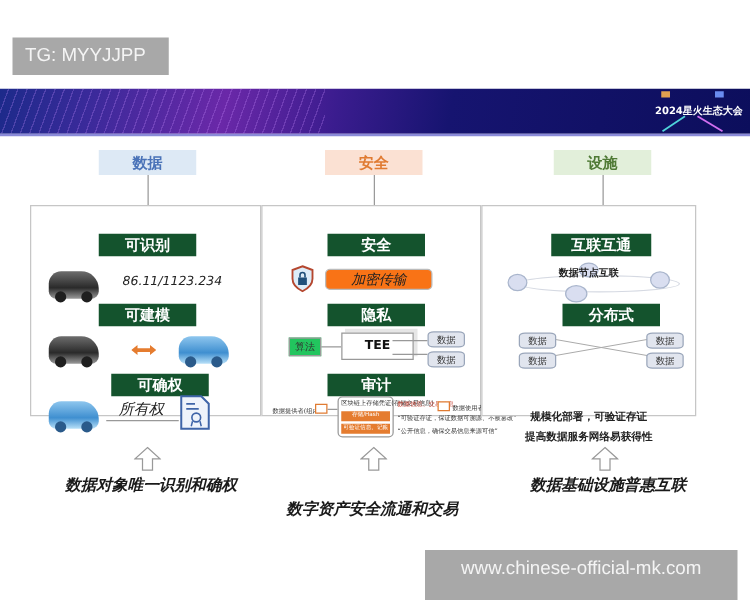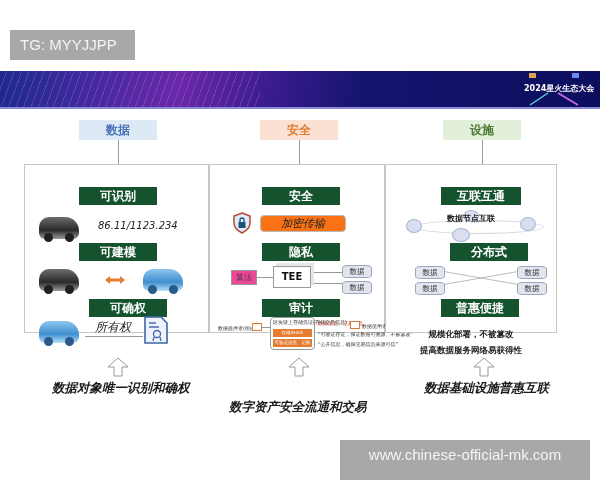--- a/index.html
+++ b/index.html
@@ -31,21 +31,21 @@
   .p3 { left:385px; width:172px; }
 
   .blue { position:absolute; height:18px; background:#14532d; color:#ffffff; font-weight:bold; font-size:12px; text-align:center; line-height:18px; }
 
   .car { position:absolute; width:40px; height:22px; border-radius:10px 14px 6px 6px; }
   .car-dark { background: linear-gradient(180deg,#6d6d6d,#2a2a2a 60%,#9a9a9a); }
   .car-blue { background: linear-gradient(180deg,#8ec6ee,#3f8fd0 60%,#b8e0f8); }
   .car .wheel { position:absolute; bottom:-3px; width:9px; height:9px; border-radius:50%; background:#1f1f1f; }
 
   .italic { font-style:italic; color:#222; position:absolute; }
-  .small-box { position:absolute; border:1px solid #9a9a9a; background:#ec4899; font-size:8px; color:#333; text-align:center; }
+  .small-box { position:absolute; border:1px solid #9a9a9a; background:#22c55e; font-size:8px; color:#333; text-align:center; }
 
   .arrow-up { position:absolute; width:22px; height:20px; }
   .caption { position:absolute; top:380px; font-size:12.5px; font-weight:bold; font-style:italic; color:#1a1a1a; white-space:nowrap; }
 
   .ellipse { position:absolute; border:1px solid #a9b5cc; background:#d9def0; border-radius:50%; }
   .cyl { position:absolute; width:30px; height:13px; border:1px solid #9aa6ba; border-radius:5px/3px; background:#e1e5ee; font-size:7.5px; color:#333; text-align:center; line-height:11px; }
   .tiny { position:absolute; font-size:5px; color:#333; white-space:nowrap; }
 </style>
 </head>
 <body>
@@ -109,21 +109,21 @@
   <div class="blue" style="left:52px; top:22px; width:78px;">安全</div>
   <svg style="position:absolute; left:22px; top:47px; width:20px; height:22px;" viewBox="0 0 20 22">
     <path d="M10 1 L18 4 V11 C18 16 14 19 10 21 C6 19 2 16 2 11 V4 Z" fill="#dcecf8" stroke="#b5472f" stroke-width="1.5"></path>
     <rect x="6.5" y="10" width="7" height="6" fill="#1f4f7a"></rect>
     <path d="M8 10 V8 a2 2 0 0 1 4 0 V10" fill="none" stroke="#1f4f7a" stroke-width="1.3"></path>
   </svg>
   <div style="position:absolute; left:50px; top:50px; width:86px; height:17px; border:1px solid #bbb; border-radius:4px; background:#f97316; font-size:11px; font-style:italic; text-align:center; line-height:15px; color:#222;">加密传输</div>
   <div class="blue" style="left:52px; top:78px; width:78px;">隐私</div>
   <div class="small-box" style="left:21px; top:105px; width:26px; height:15px; line-height:13px; font-size:8px;">算法</div>
   <div style="position:absolute; left:47px; top:112px; width:16px; height:1px; background:#999;"></div>
-  <div style="position:absolute; left:63px; top:101px; width:38px; height:22px; border:1px solid #999; background:#fff; box-shadow:3px -3px 0 #e6e6e6; font-size:10px; font-weight:bold; text-align:center; line-height:20px; color:#111;">TEE</div>
+  <div style="position:absolute; left:63px; top:101px; width:58px; height:22px; border:1px solid #999; background:#fff; box-shadow:3px -3px 0 #e6e6e6; font-size:10px; font-weight:bold; text-align:center; line-height:20px; color:#111;">TEE</div>
   <div style="position:absolute; left:104px; top:107px; width:28px; height:1px; background:#999;"></div>
   <div style="position:absolute; left:104px; top:118px; width:28px; height:1px; background:#999;"></div>
   <div class="cyl" style="left:132px; top:100px;">数据</div>
   <div class="cyl" style="left:132px; top:116px;">数据</div>
   <div class="blue" style="left:52px; top:134px; width:78px;">审计</div>
 
   <div class="tiny" style="left:8px; top:160px;">数据提供者(组内)</div>
   <div style="position:absolute; left:42px; top:158px; width:10px; height:8px; border:1px solid #e07b32; background:#fff;"></div>
   <div style="position:absolute; left:52px; top:162px; width:8px; height:1px; background:#999;"></div>
   <div style="position:absolute; left:60px; top:152px; width:45px; height:33px; border:1px solid #999; border-radius:4px; background:#fff;">
@@ -150,23 +150,22 @@
   </div>
   <div class="blue" style="left:64px; top:78px; width:78px;">分布式</div>
   <svg style="position:absolute; left:55px; top:100px; width:80px; height:26px;" viewBox="0 0 80 26">
     <line x1="0" y1="6" x2="80" y2="20" stroke="#aaa" stroke-width="0.8"></line>
     <line x1="0" y1="20" x2="80" y2="6" stroke="#aaa" stroke-width="0.8"></line>
   </svg>
   <div class="cyl" style="left:29px; top:101px;">数据</div>
   <div class="cyl" style="left:29px; top:117px;">数据</div>
   <div class="cyl" style="left:131px; top:101px;">数据</div>
   <div class="cyl" style="left:131px; top:117px;">数据</div>
-  <div class="blue" style="left:55px; top:134px; width:78px;">普惠便捷</div>
   <div style="position:absolute; left:0; top:161px; width:170px; text-align:center; font-size:8.5px; font-weight:bold; color:#222; line-height:16px;">
-    <div>规模化部署，不被篡改</div>
+    <div>规模化部署，可验证存证</div>
     <div>提高数据服务网络易获得性</div>
   </div>
 </div>
 
 <svg class="arrow-up" style="left:107px; top:357px;" viewBox="0 0 22 20">
   <polygon points="11,1 21,10 15,10 15,19 7,19 7,10 1,10" fill="#fff" stroke="#999" stroke-width="1"></polygon>
 </svg>
 <svg class="arrow-up" style="left:288px; top:357px;" viewBox="0 0 22 20">
   <polygon points="11,1 21,10 15,10 15,19 7,19 7,10 1,10" fill="#fff" stroke="#999" stroke-width="1"></polygon>
 </svg>

